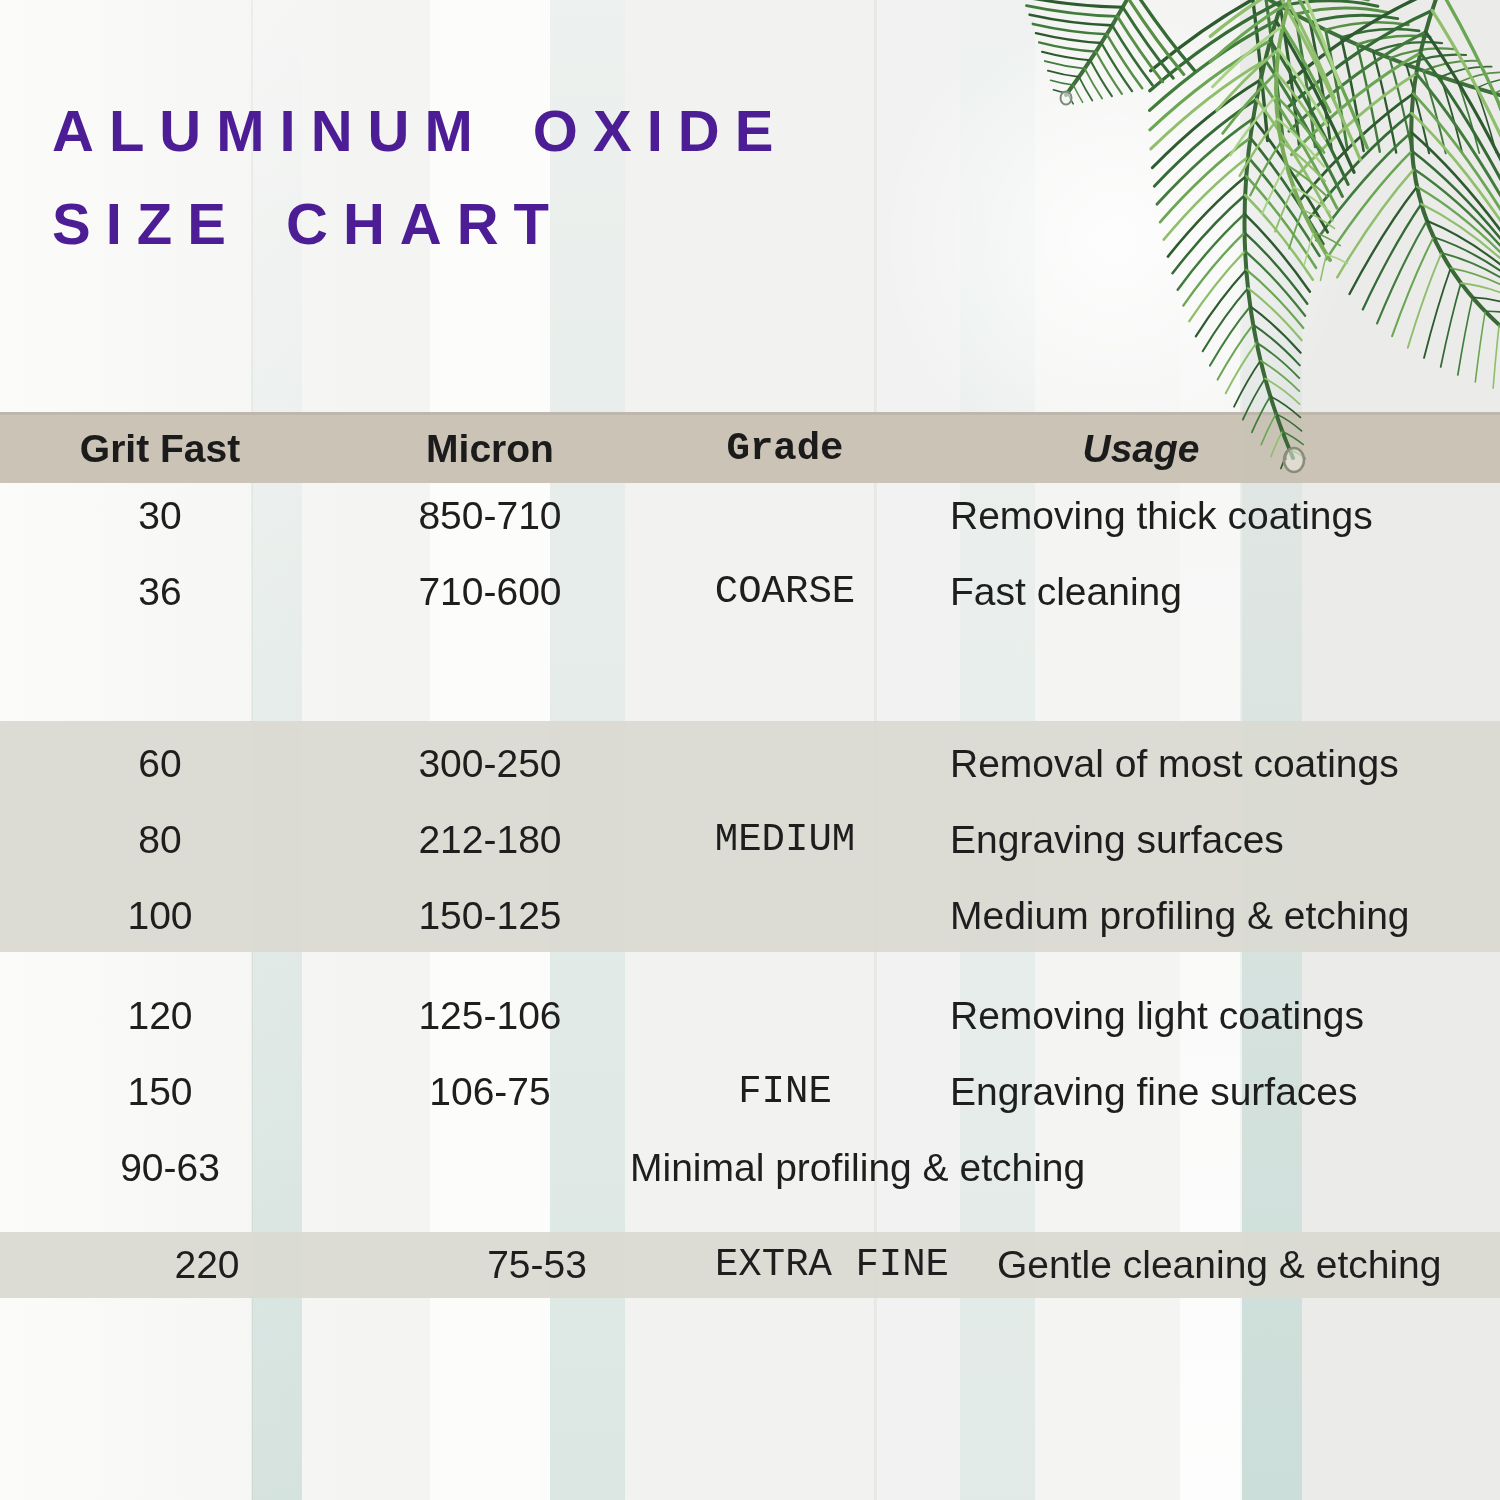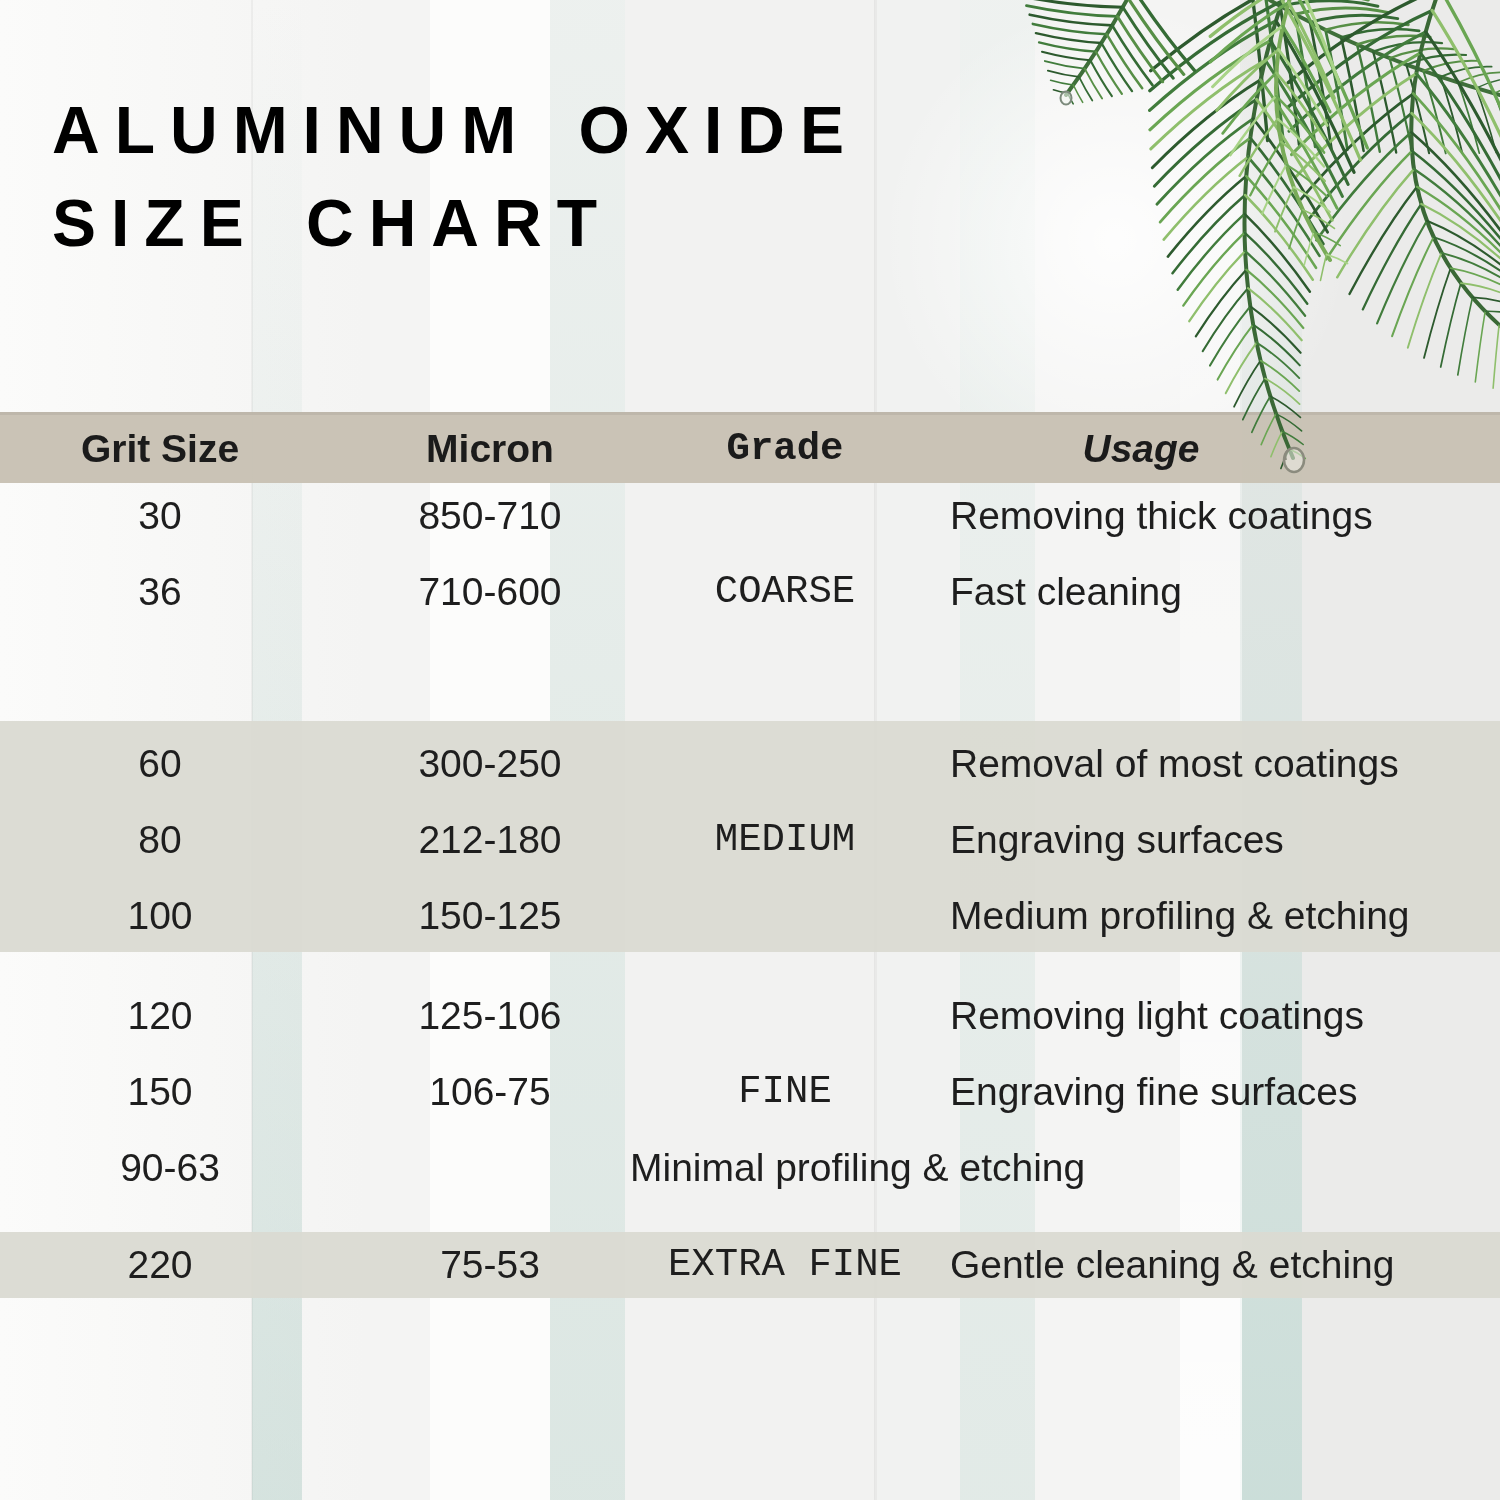--- a/index.html
+++ b/index.html
@@ -21,36 +21,36 @@
   .st9 {left:1240px; width:62px;  background:linear-gradient(180deg,rgba(205,205,202,.3),rgba(168,202,194,.55));}
   .st10{left:1302px; width:198px; background:#ebebea;}
   .st11{left:252px;  width:50px;  top:1050px; background:linear-gradient(180deg,rgba(173,203,195,0),rgba(173,203,195,.45));}
   .st12{left:251px;  width:2px;   background:rgba(0,0,0,.04);}
   .st13{left:880px;  top:930px;   width:470px; height:480px; bottom:auto;
         background:radial-gradient(closest-side,rgba(255,255,255,.85),rgba(255,255,255,0));}
   .st14{left:1180px; width:62px;  top:1080px; background:linear-gradient(180deg,rgba(255,255,255,0),rgba(255,255,255,.85));}
   
   .title{
     position:absolute; left:52px; top:84px; z-index:2;
-    font-size:66px; font-weight:700; color:#000000;
+    font-size:58px; font-weight:700; color:#4c1d95;
     letter-spacing:15px; word-spacing:14px; line-height:93px; white-space:nowrap;
   }
   
   .thead{
     position:absolute; left:0; right:0; top:412px; height:71px; z-index:1;
     background:rgba(200,193,180,.97); border-top:3px solid rgba(0,0,0,.06);
     display:flex; align-items:center; font-weight:700; font-size:39px; color:#1b1b1b;
     box-sizing:border-box;
   }
   .section{position:absolute; left:0; right:0; z-index:1;}
   .band{background:rgba(218,218,210,.95);}
   .sec-coarse{top:478px;}
   .sec-medium{top:721px; height:231px; padding-top:5px; box-sizing:border-box;}
   .sec-fine{top:978px;}
-  .sec-extra-fine{top:1232px; height:66px;}
+  .sec-extra-fine{top:1232px; height:66px;padding-left:47px;}
   .row{display:flex; align-items:center; height:76px; font-size:39px;}
   .sec-extra-fine .row{height:66px;}
   .cell{box-sizing:border-box;}
   .col-grit  {width:320px; text-align:center;}
   .col-micron{width:340px; text-align:center;}
   .col-grade {width:250px; text-align:center;font-family:Liberation Mono, monospace;}
   .col-usage {flex:1; text-align:left; padding-left:40px;}
   .thead .col-usage{text-align:center; padding-left:0; padding-right:128px;font-style:italic;}
   
   .palm{position:absolute; left:1000px; top:0; width:500px; height:500px; z-index:2; overflow:visible;}
@@ -76,21 +76,21 @@
     <div class="st13"></div>
     <div class="st14"></div>
   </div>
 
   <div class="title">
     <div>ALUMINUM OXIDE</div>
     <div>SIZE CHART</div>
   </div>
 
   <div class="thead">
-    <div class="cell col-grit">Grit Size</div>
+    <div class="cell col-grit">Grit Fast</div>
     <div class="cell col-micron">Micron</div>
     <div class="cell col-grade">Grade</div>
     <div class="cell col-usage">Usage</div>
   </div>
 
   <div class="section sec-coarse">
     <div class="row">
       <div class="cell col-grit">30</div>
       <div class="cell col-micron">850-710</div>
       <div class="cell col-grade"></div>

